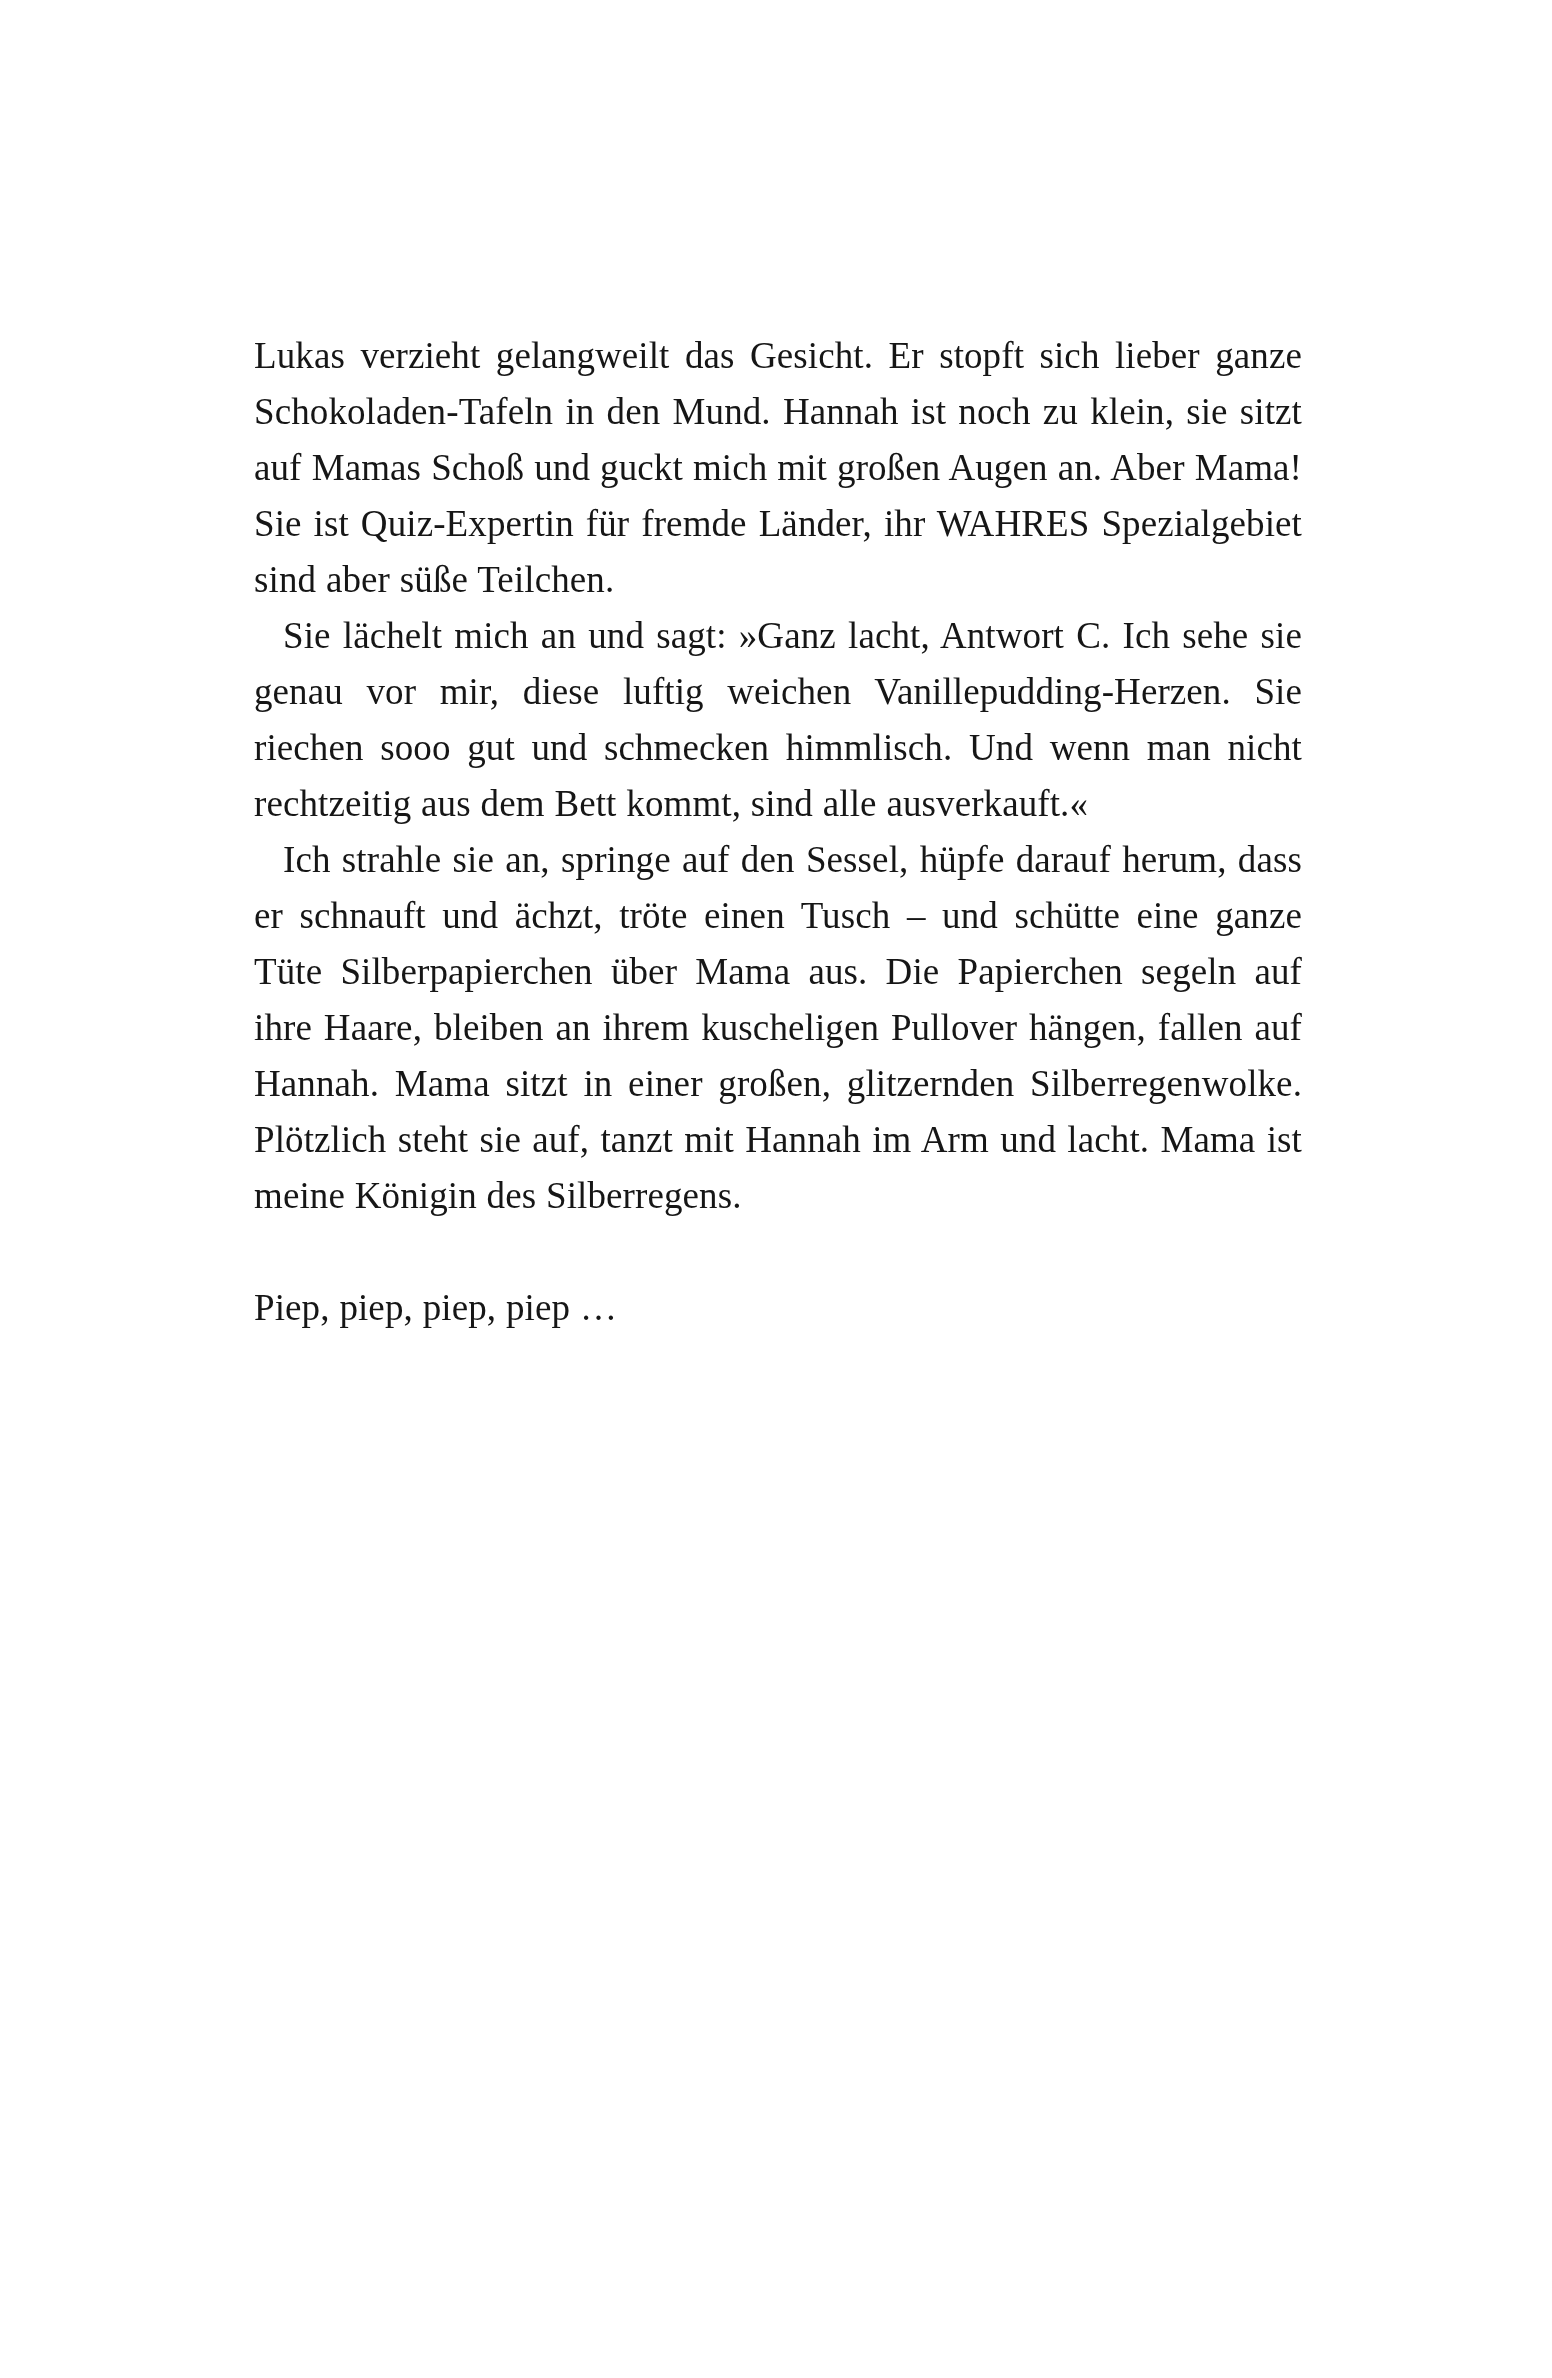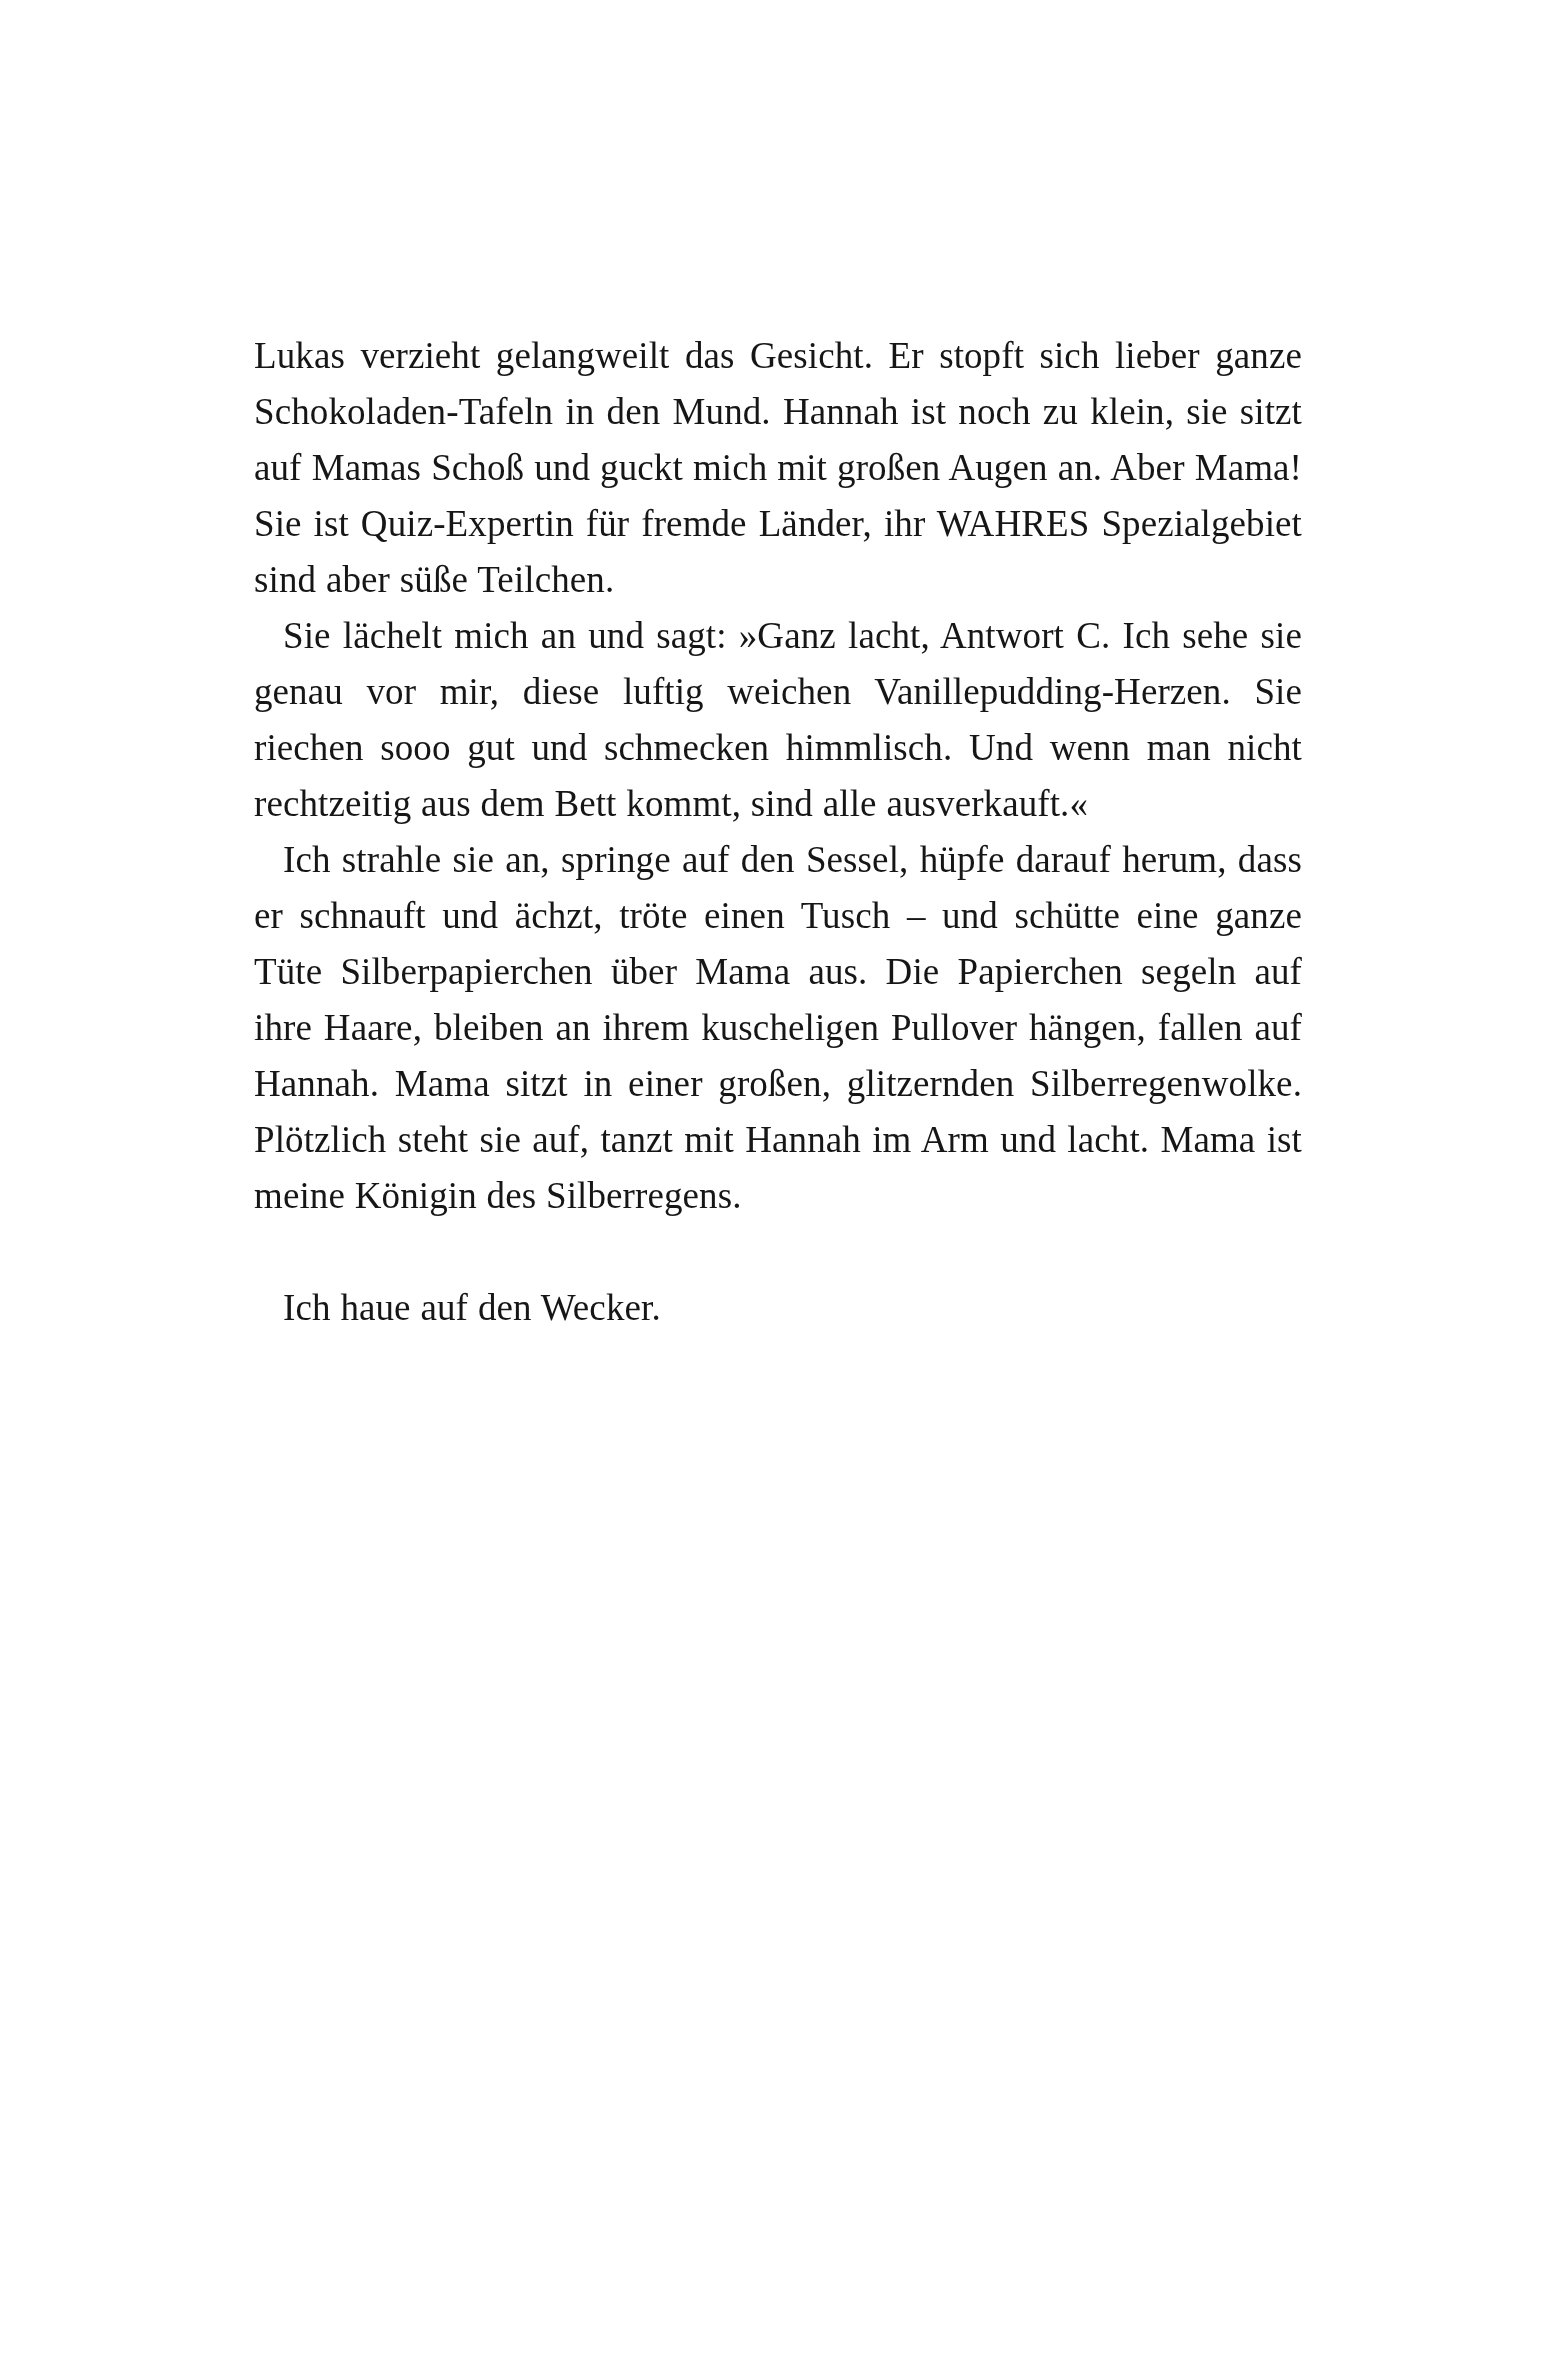--- a/index.html
+++ b/index.html
@@ -71,21 +71,21 @@
   <div class="text-block">
 
     <p class="para noflush">Lukas verzieht gelangweilt das Gesicht. Er stopft sich lieber ganze Schokoladen-Tafeln in den Mund. Hannah ist noch zu klein, sie sitzt auf Mamas Schoß und guckt mich mit großen Augen an. Aber Mama! Sie ist Quiz-Expertin für fremde Länder, ihr WAHRES Spezialgebiet sind aber süße Teilchen.</p>
 
     <p class="para indent noflush">Sie lächelt mich an und sagt: »Ganz lacht, Antwort C. Ich sehe sie genau vor mir, diese luftig weichen Vanillepudding-Herzen. Sie riechen sooo gut und schmecken himmlisch. Und wenn man nicht rechtzeitig aus dem Bett kommt, sind alle ausverkauft.«</p>
 
     <p class="para indent noflush">Ich strahle sie an, springe auf den Sessel, hüpfe darauf herum, dass er schnauft und ächzt, tröte einen Tusch – und schütte eine ganze Tüte Silberpapierchen über Mama aus. Die Papierchen segeln auf ihre Haare, bleiben an ihrem kuscheligen Pullover hängen, fallen auf Hannah. Mama sitzt in einer großen, glitzernden Silberregenwolke. Plötzlich steht sie auf, tanzt mit Hannah im Arm und lacht. Mama ist meine Königin des Silberregens.</p>
 
     <div class="spacer-line"></div>
 
+    <p class="para noflush">Piep, piep, piep, piep …</p>
 
-    <p class="para indent noflush">Ich haue auf den Wecker.</p>
 
   </div>
 
   <div class="folio">4</div>
 
 </div>
 
 
 </body></html>

